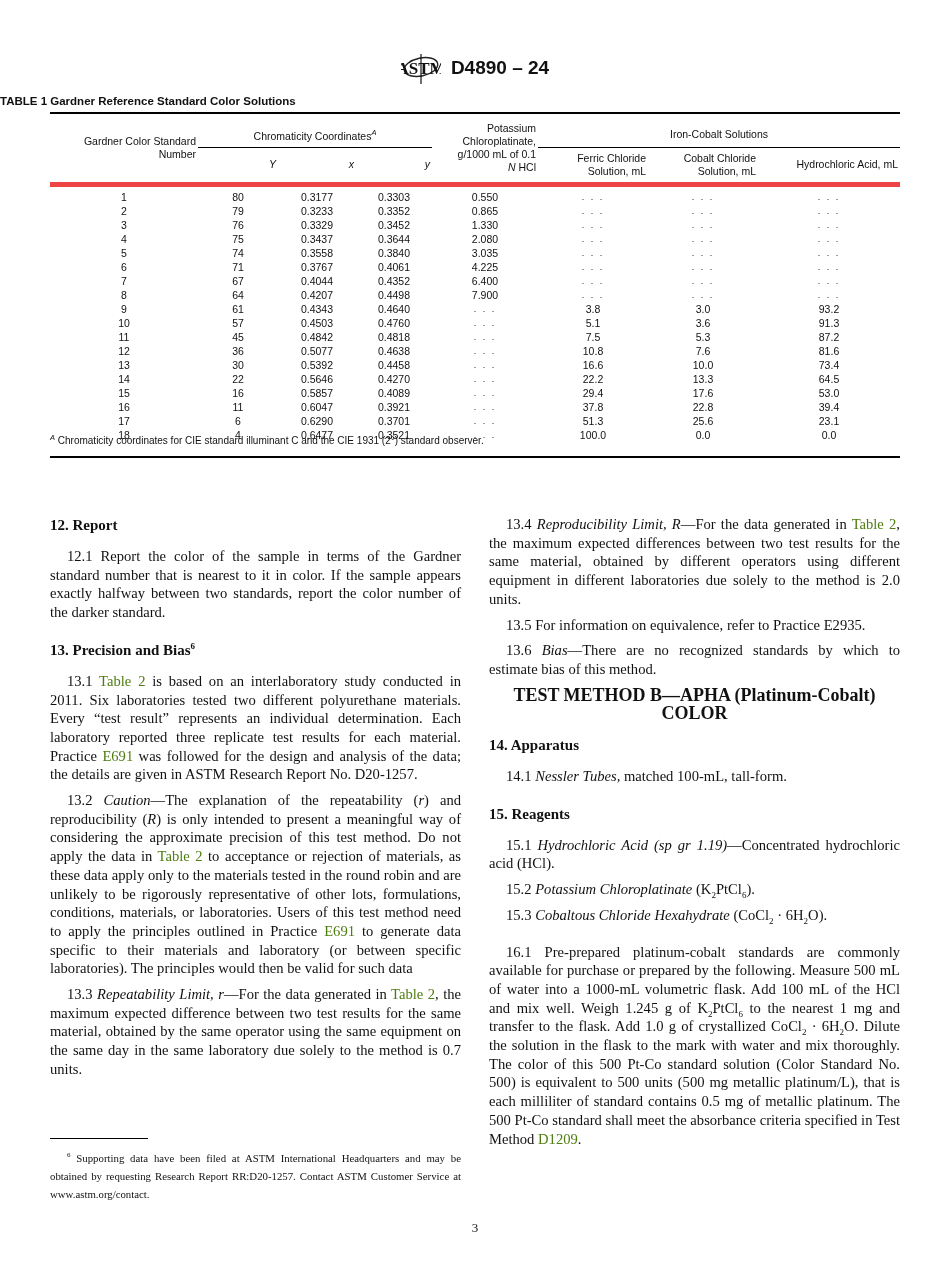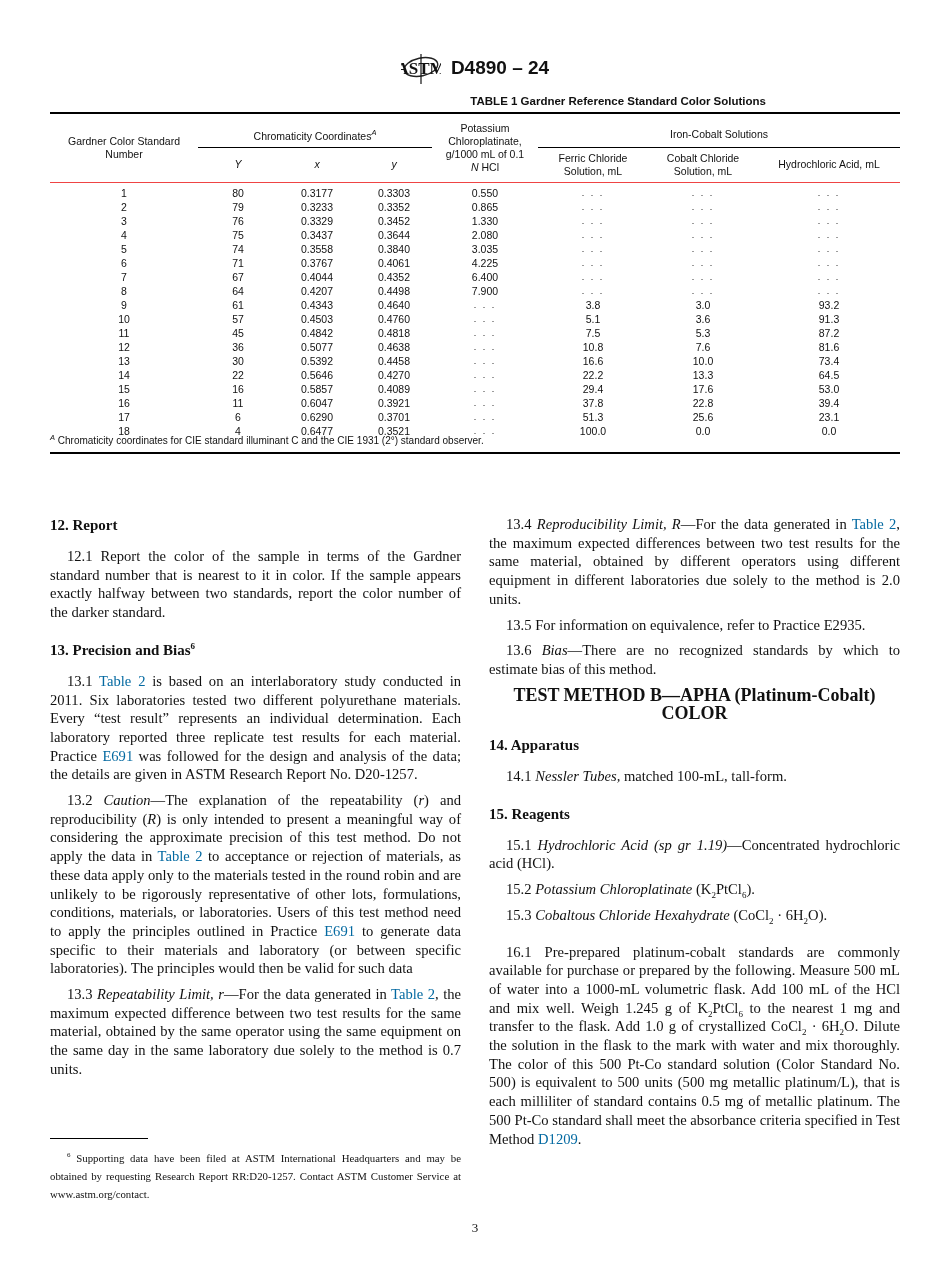--- a/index.html
+++ b/index.html
@@ -4,44 +4,44 @@
 <style>
   html, body { margin: 0; padding: 0; background: #ffffff; }
   body { width: 950px; height: 1272px; position: relative; overflow: hidden; color: #111; }
 
   
   .doc-header { position: absolute; top: 50px; left: 0; width: 950px; text-align: center; }
   .doc-header .logo { display: inline-block; vertical-align: middle; width: 40px; height: 36px; margin-right: 6px; }
   .doc-header .designation { display: inline-block; vertical-align: middle; font-family: "Liberation Sans", sans-serif; font-weight: bold; font-size: 19px; }
 
   
-  .table-title { position: absolute; top: 95px; left: 0; width: 766px; text-align: right; font-family: "Liberation Sans", sans-serif; font-weight: bold; font-size: 11.5px; }
+  .table-title { position: absolute; top: 95px; left: 0; width: 766px; text-align: left; font-family: "Liberation Sans", sans-serif; font-weight: bold; font-size: 11.5px; }
   .tbl-wrap { position: absolute; top: 112px; left: 50px; width: 850px; }
   table.data { width: 850px; border-collapse: collapse; font-family: "Liberation Sans", sans-serif; font-size: 10.5px; }
   table.data thead tr:first-child th { border-top: 2px solid #000; }
   table.data th { font-weight: normal; text-align: center; vertical-align: middle; padding: 1px 2px; line-height: 13px; }
   table.data th.group { border-bottom: 1px solid #000; padding-top: 12px; padding-bottom: 4px; }
   table.data thead tr.sub th { padding-top: 4px; padding-bottom: 4px; }
-  table.data thead tr.sub th, table.data thead th.rowspan { border-bottom: 1px solid #ef4444; }
+  table.data thead tr.sub th, table.data thead th.rowspan { border-bottom: 5px solid #ef4444; text-align: right; }
   table.data td { text-align: center; padding: 0 2px; line-height: 14px; height: 14px; }
   table.data tbody tr:first-child td { padding-top: 3px; }
   table.data tbody tr:last-child td { border-bottom: 2px solid #000; padding-bottom: 14px; }
   .dots { letter-spacing: 2px; font-size: 9px; }
   .table-footnote { position: absolute; top: 433px; left: 50px; font-family: "Liberation Sans", sans-serif; font-size: 10px; }
   sup.a { font-style: italic; font-size: 7.5px; }
 
   
   .col { position: absolute; top: 515px; width: 411px; font-family: "Liberation Serif", serif; font-size: 14.6px; line-height: 18.7px; text-align: justify; }
   .col-left { left: 50px; }
   .col-right { left: 489px; top: 515px; }
   .col h3 { font-size: 15px; font-weight: bold; margin: 0 0 4px 0; line-height: 20px; text-align: left; }
   .col p { margin: 0 0 7px 0; text-indent: 17px; }
   .col h3 + p { margin-top: 12px; }
   .col .gap { height: 11px; }
-  .link { color: #0369a1; }
+  .link { color: #4d7c0f; }
   .col sup { font-size: 9px; line-height: 0; }
   .col sub { font-size: 9px; line-height: 0; }
   .method-title { font-weight: bold; text-align: center; text-indent: 0 !important; margin: 4px 0 12px 0 !important; font-size: 18px; }
 
   .fn-rule { position: absolute; top: 1138px; left: 50px; width: 98px; border-top: 1px solid #000; }
   .footnote { position: absolute; top: 1146px; left: 50px; width: 411px; font-family: "Liberation Serif", serif; font-size: 10.8px; line-height: 18px; text-align: justify; text-indent: 17px; }
   .footnote sup { font-size: 7px; }
 
   .page-number { position: absolute; top: 1220px; left: 0; width: 950px; text-align: center; font-family: "Liberation Serif", serif; font-size: 13px; }
 </style>

